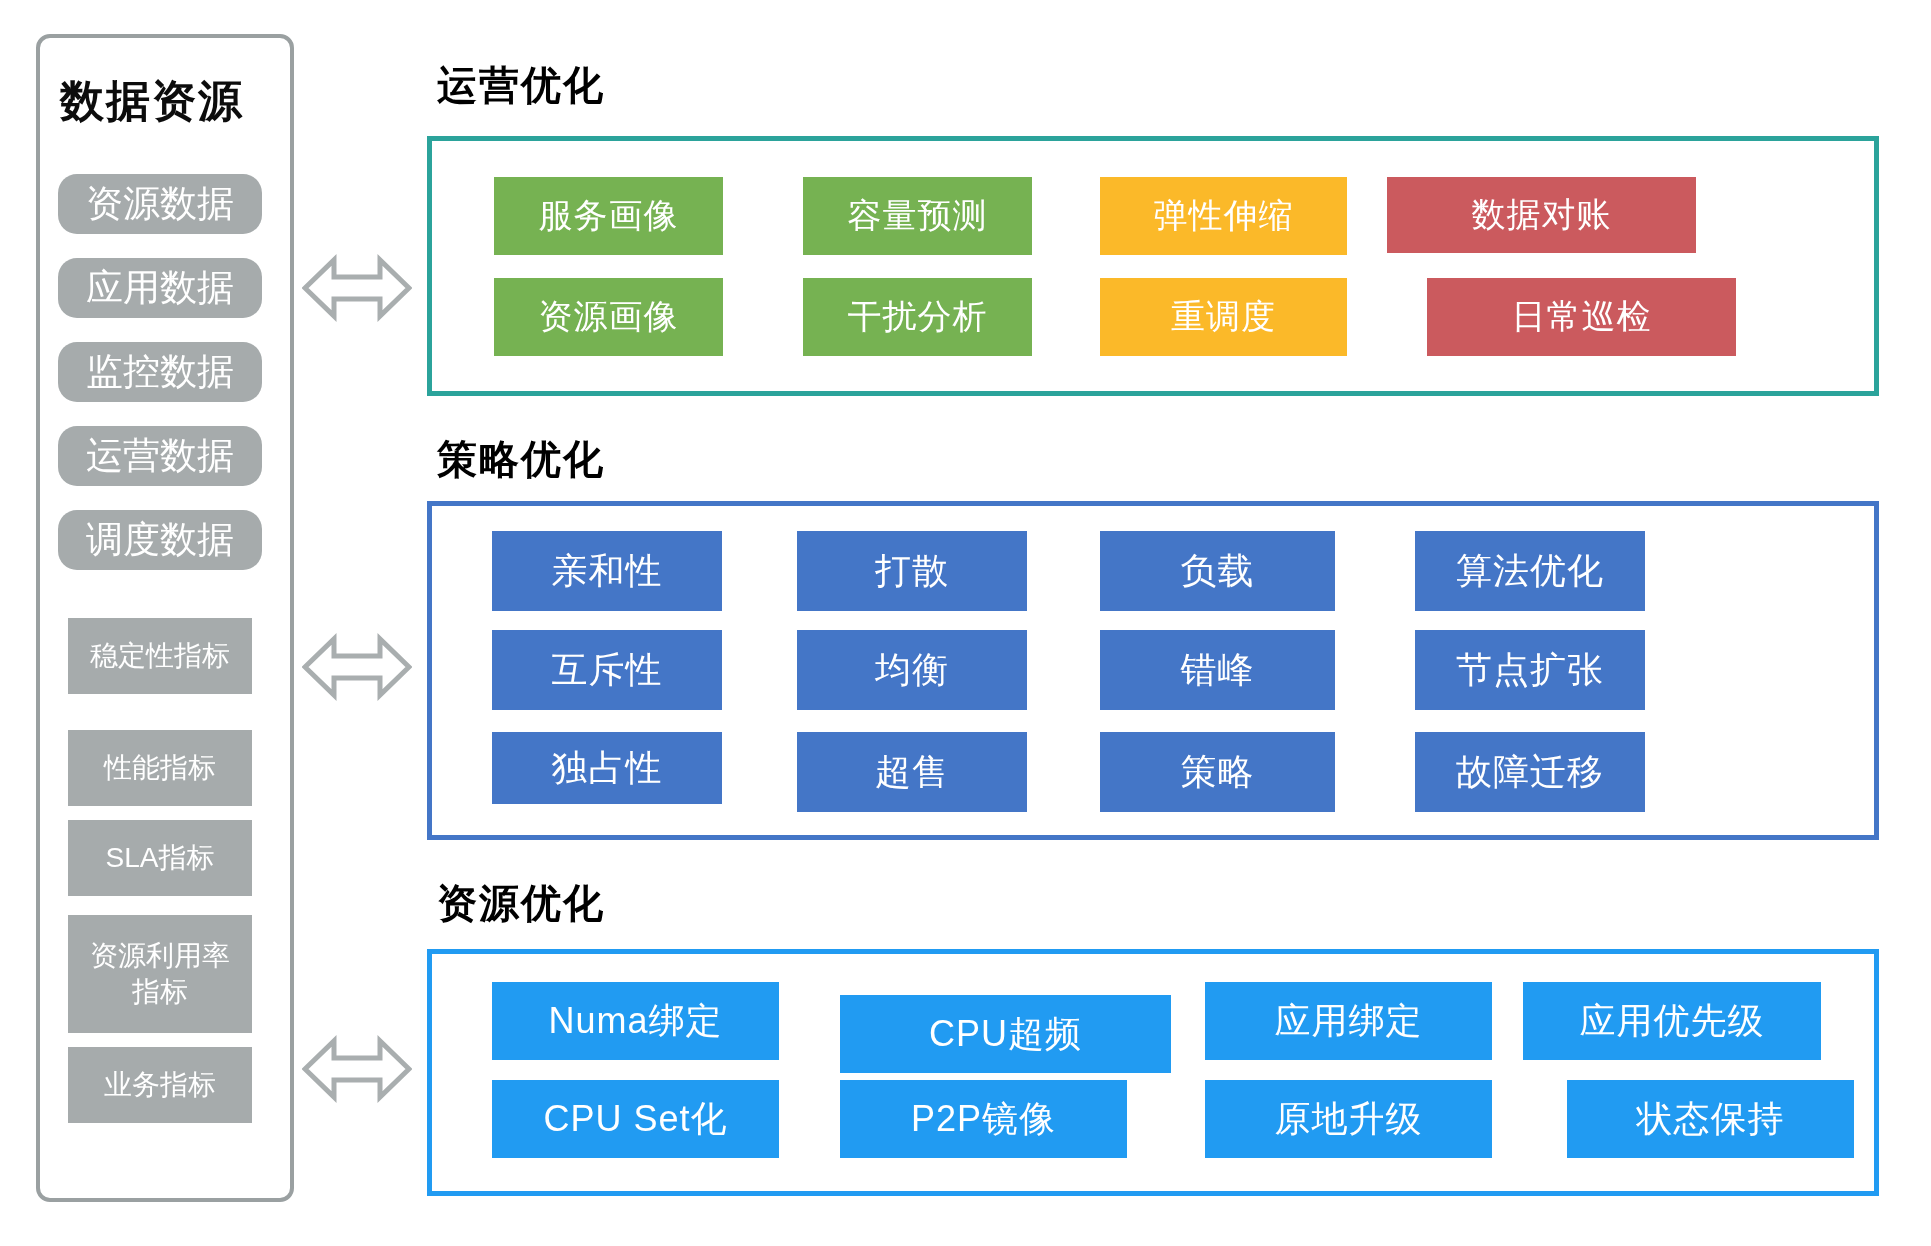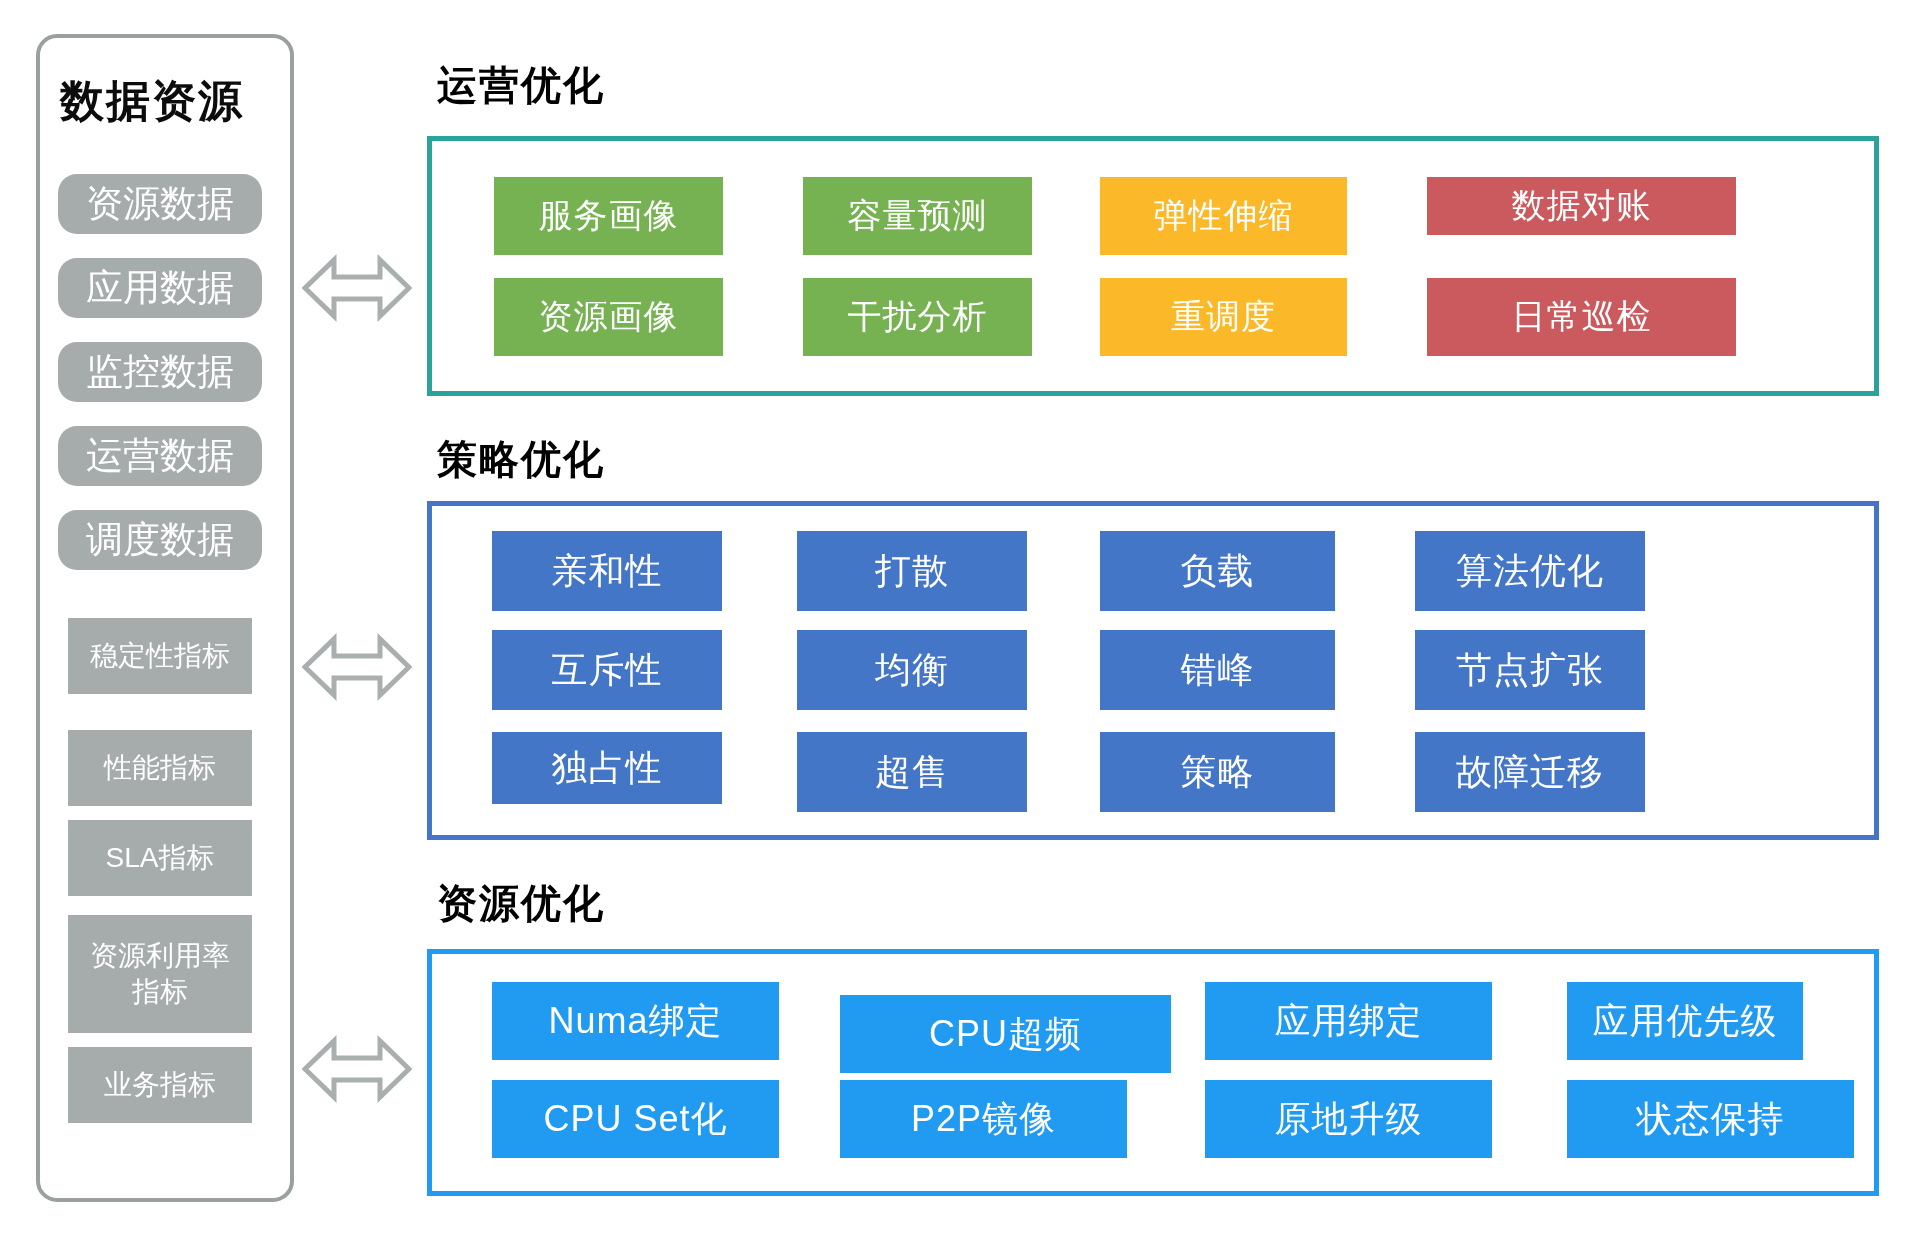--- a/index.html
+++ b/index.html
@@ -9,21 +9,21 @@
     position: relative;
     font-family: "Liberation Sans", sans-serif;
     overflow: hidden;
   }
   .canvas { position: absolute; inset: 0; }
 
   
   .sidebar {
     position: absolute; left: 36px; top: 34px;
     width: 258px; height: 1168px;
-    border: 4px solid #9aa0a1; border-radius: 21px;
+    border: 4px solid #9aa0a1; border-radius: 14px;
     background: #ffffff;
   }
   .sidebar-title {
     position: absolute; left: 20px; top: 34px;
     font-size: 44px; font-weight: bold; color: #0c0c0c;
     letter-spacing: 2px; white-space: nowrap;
   }
   .pill {
     position: absolute; left: 18px; width: 204px; height: 60px;
     background: #a6abac; border-radius: 19px;
@@ -98,21 +98,21 @@
   </svg>
 
   <div class="sec-title" style="top:58px">运营优化</div>
   <div class="sec-box box-ops">
     <div class="btn green" style="left:62px;  top:36px;  width:229px; height:78px">服务画像</div>
     <div class="btn green" style="left:62px;  top:137px; width:229px; height:78px">资源画像</div>
     <div class="btn green" style="left:371px; top:36px;  width:229px; height:78px">容量预测</div>
     <div class="btn green" style="left:371px; top:137px; width:229px; height:78px">干扰分析</div>
     <div class="btn yellow" style="left:668px; top:36px;  width:247px; height:78px">弹性伸缩</div>
     <div class="btn yellow" style="left:668px; top:137px; width:247px; height:78px">重调度</div>
-    <div class="btn red" style="left:995px; top:36px;  width:309px; height:58px">数据对账</div>
+    <div class="btn red" style="left:955px; top:36px;  width:309px; height:76px">数据对账</div>
     <div class="btn red" style="left:995px; top:137px; width:309px; height:78px">日常巡检</div>
   </div>
 
   <div class="sec-title" style="top:432px">策略优化</div>
   <div class="sec-box box-strategy">
     <div class="btn blue" style="left:60px;  top:25px;  width:230px; height:80px">亲和性</div>
     <div class="btn blue" style="left:60px;  top:124px; width:230px; height:80px">互斥性</div>
     <div class="btn blue" style="left:60px;  top:226px; width:230px; height:72px">独占性</div>
     <div class="btn blue" style="left:365px; top:25px;  width:230px; height:80px">打散</div>
     <div class="btn blue" style="left:365px; top:124px; width:230px; height:80px">均衡</div>
@@ -126,17 +126,17 @@
   </div>
 
   <div class="sec-title" style="top:876px">资源优化</div>
   <div class="sec-box box-resource">
     <div class="btn bright" style="left:60px;   top:28px;  width:287px; height:78px">Numa绑定</div>
     <div class="btn bright" style="left:60px;   top:126px; width:287px; height:78px">CPU Set化</div>
     <div class="btn bright" style="left:408px;  top:41px;  width:331px; height:78px">CPU超频</div>
     <div class="btn bright" style="left:408px;  top:126px; width:287px; height:78px">P2P镜像</div>
     <div class="btn bright" style="left:773px;  top:28px;  width:287px; height:78px">应用绑定</div>
     <div class="btn bright" style="left:773px;  top:126px; width:287px; height:78px">原地升级</div>
-    <div class="btn bright" style="left:1135px; top:28px;  width:236px; height:78px">应用优先级</div>
+    <div class="btn bright" style="left:1091px; top:28px;  width:298px; height:78px">应用优先级</div>
     <div class="btn bright" style="left:1135px; top:126px; width:287px; height:78px">状态保持</div>
   </div>
 
 </div>
 
 </body></html>

